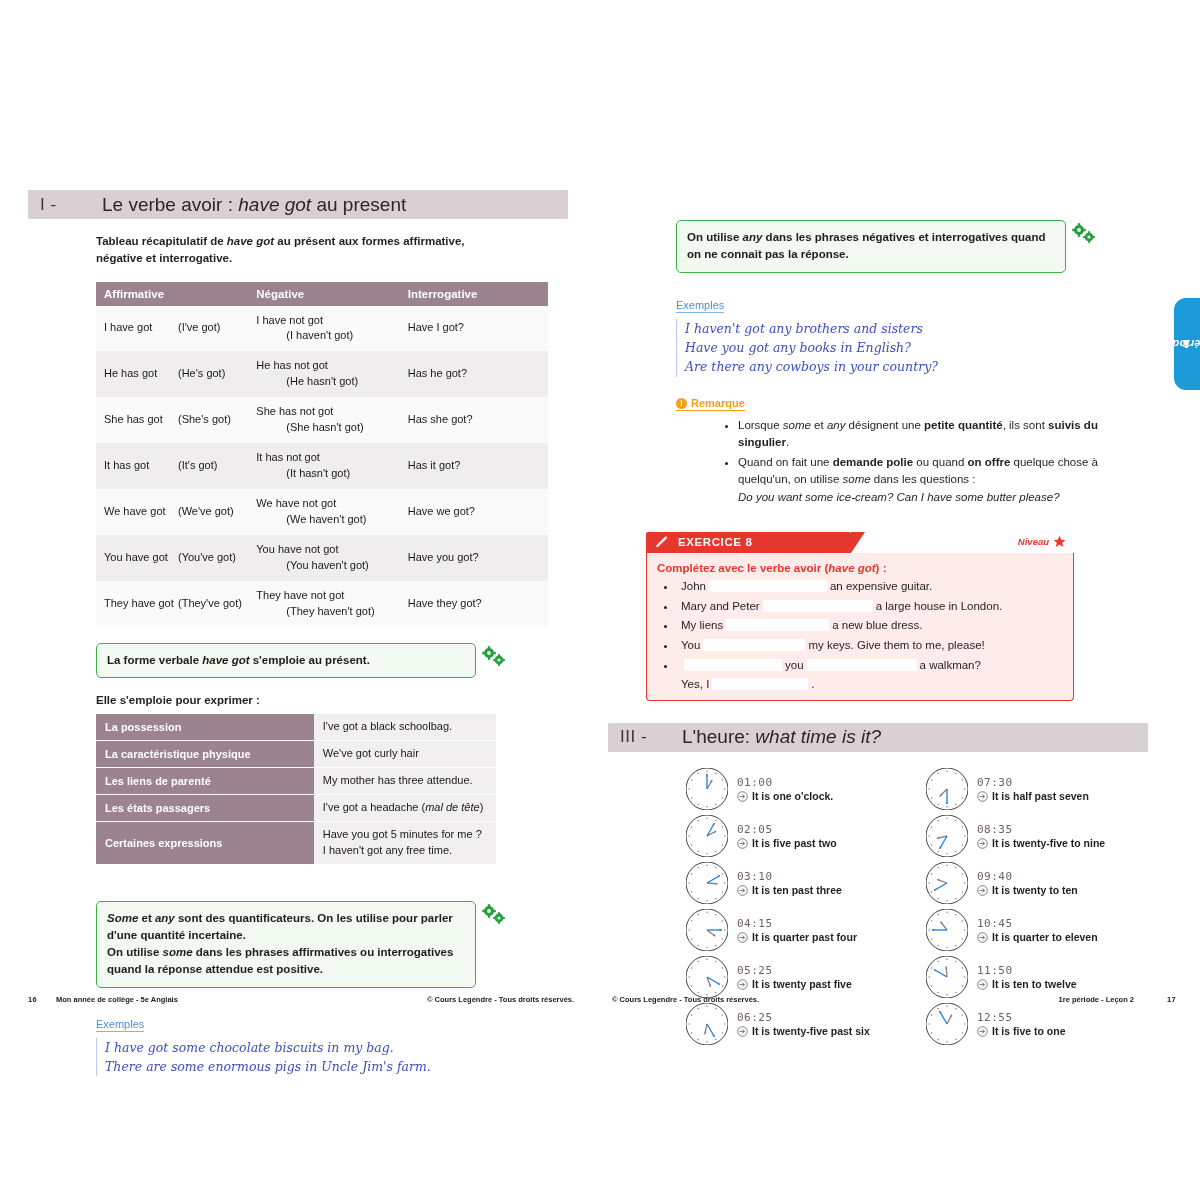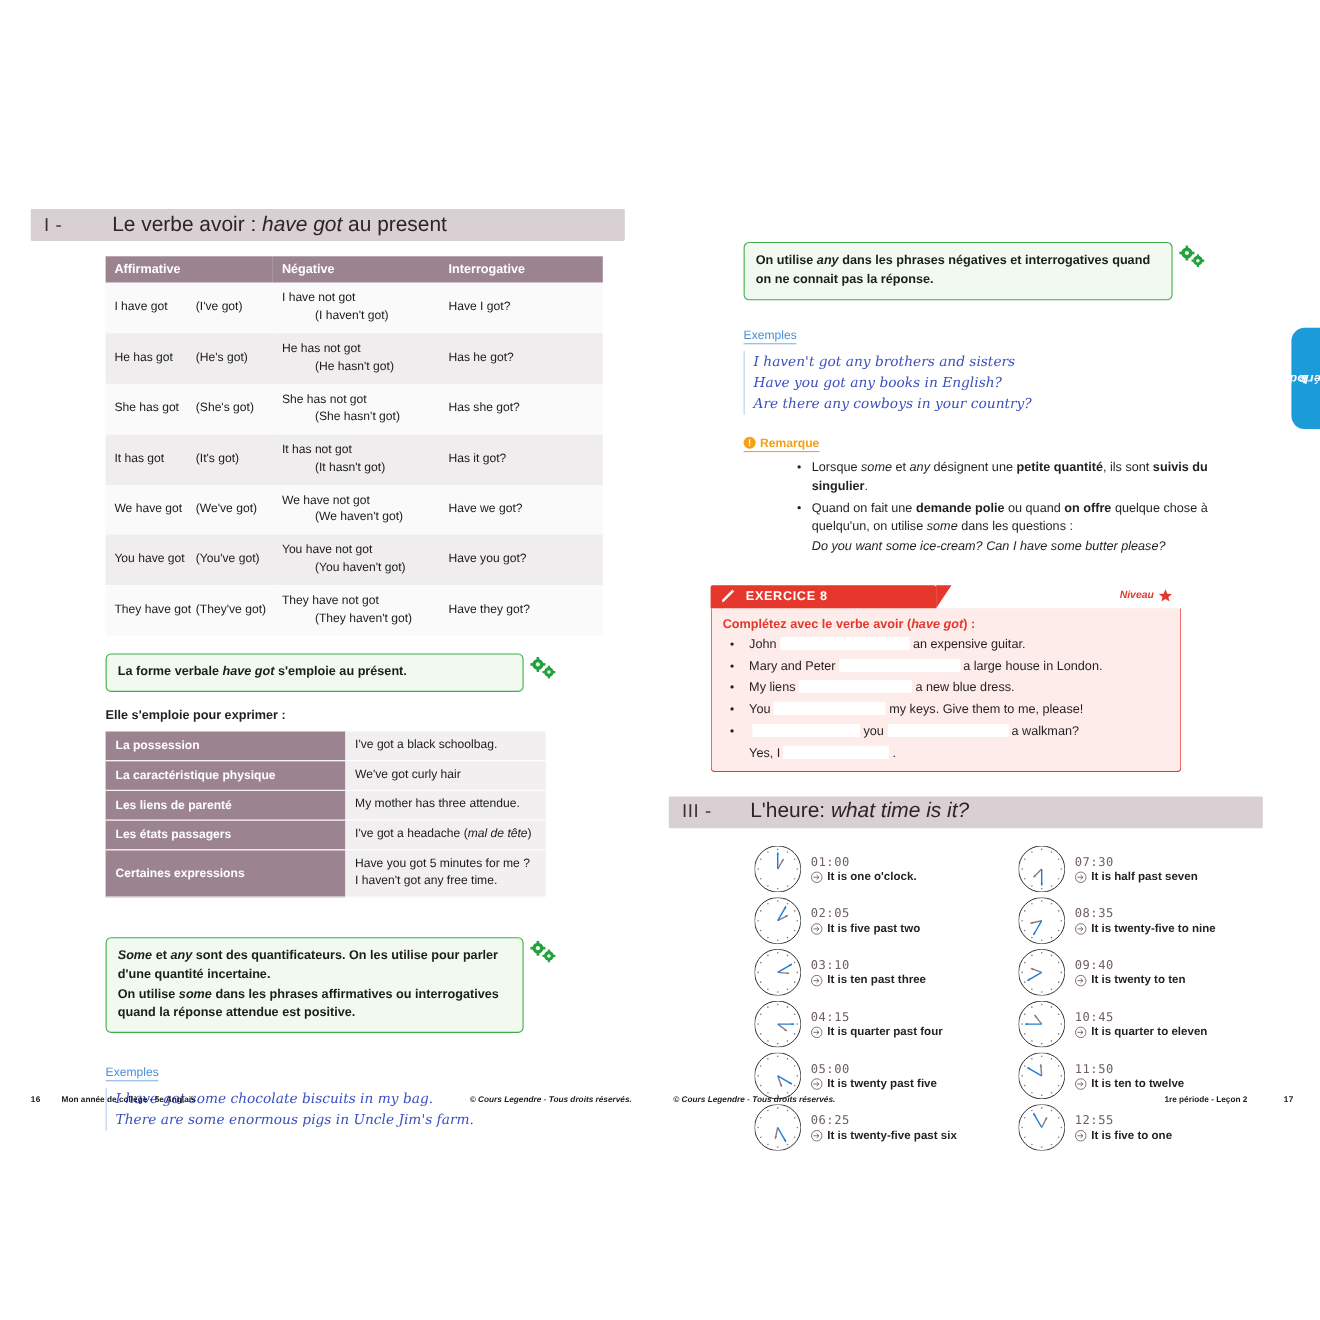--- a/index.html
+++ b/index.html
@@ -155,40 +155,41 @@
     position:absolute;left:50%;top:50%;
     transform:translate(-50%,-50%) rotate(-90deg);
     white-space:nowrap;color:#fff;font-size:11px;font-weight:bold;
     font-style:italic;letter-spacing:.3px;
   }
   .side-tab sup{font-size:7px;vertical-align:super;}
 
   
   .foot{position:absolute;bottom:196px;font-size:7.5px;color:#1a1a1a;font-weight:bold;}
   .foot-pg{letter-spacing:.3px;}
-  .foot-cr{font-style:italic;font-weight:bold;}
+  .foot-cr{font-weight:bold;}
   #foot-l-num{position:absolute;left:28px;bottom:196px;}
   #foot-l-txt{position:absolute;left:56px;bottom:196px;}
   #foot-l-cr{position:absolute;left:427px;bottom:196px;}
   #foot-r-cr{position:absolute;left:612px;bottom:196px;}
   #foot-r-txt{position:absolute;right:66px;bottom:196px;}
   #foot-r-num{position:absolute;right:24px;bottom:196px;}
 </style>
 </head>
 <body>
 
 <div class="page">
 
   <div class="col col-left">
 
     <div class="sec-head">
       <div class="num">I -</div>
       <div class="ttl"><span>Le verbe avoir : </span><i>have got</i><span> au present</span></div>
     </div>
 
+    <p class="intro"><span>Tableau récapitulatif de </span><i>have got</i><span> au présent aux formes affirmative, négative et interrogative.</span></p>
 
     <table class="tbl">
       <thead>
         <tr>
           <th class="c1" colspan="1">Affirmative</th>
           <th class="c2">Négative</th>
           <th class="c3">Interrogative</th>
         </tr>
       </thead>
       <tbody id="conj-body">
@@ -532,21 +533,21 @@
               <circle cx="5.58" cy="29.90" r="0.75" fill="#8d7b85"></circle>
               <circle cx="3.20" cy="21.00" r="0.75" fill="#8d7b85"></circle>
               <circle cx="5.58" cy="12.10" r="0.75" fill="#8d7b85"></circle>
               <circle cx="12.10" cy="5.58" r="0.75" fill="#8d7b85"></circle>
               <line x1="21" y1="21" x2="24.59" y2="30.87" stroke="#8d7b85" stroke-width="1.3"></line>
               <polygon points="24.59,30.87 22.78,29.00 24.78,28.27" fill="#8d7b85"></polygon>
               <line x1="21" y1="21" x2="33.99" y2="28.50" stroke="#1f7fd4" stroke-width="1.3"></line>
               <polygon points="33.99,28.50 31.40,28.23 32.46,26.39" fill="#1f7fd4"></polygon>
             </svg>
             <div class="clk-txt">
-              <div class="clk-time">05:00</div>
+              <div class="clk-time">05:25</div>
               <div class="clk-ans">
                 <svg width="11" height="11" viewBox="0 0 14 14">
                   <circle cx="7" cy="7" r="6.1" fill="none" stroke="#7a6570" stroke-width="1.1"></circle>
                   <path d="M3.6 7 H9.2 M7.2 4.8 L9.6 7 L7.2 9.2" fill="none" stroke="#7a6570" stroke-width="1.1" stroke-linecap="round" stroke-linejoin="round"></path>
                 </svg>
                 <span>It is twenty past five</span>
               </div>
             </div>
           </div>
           <div class="clk-row">

